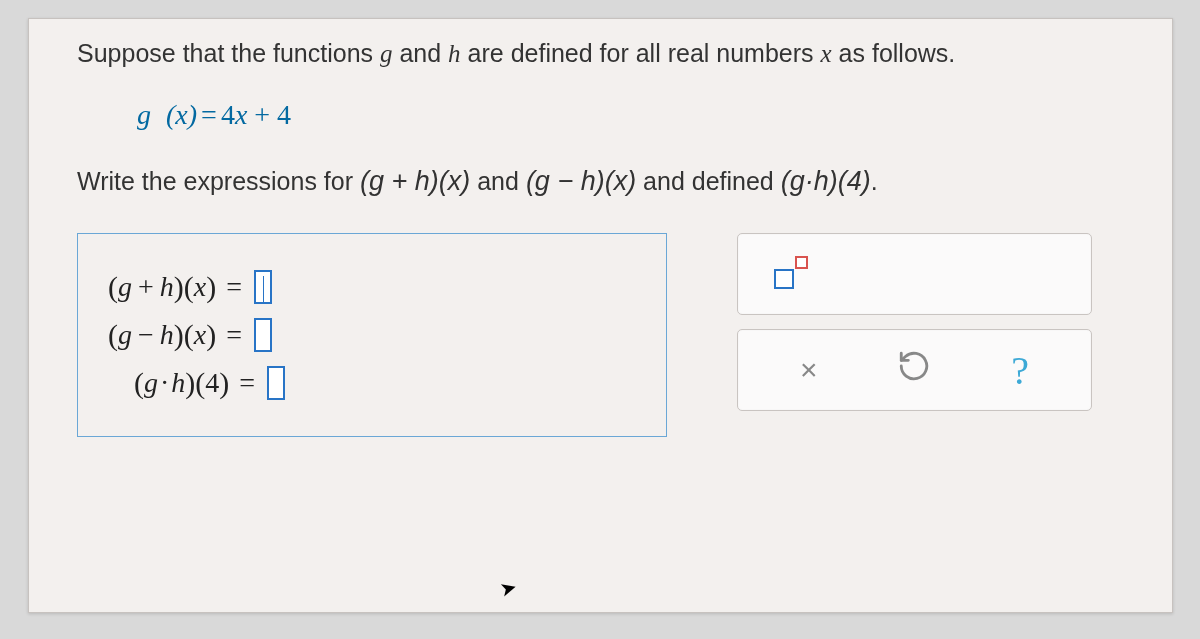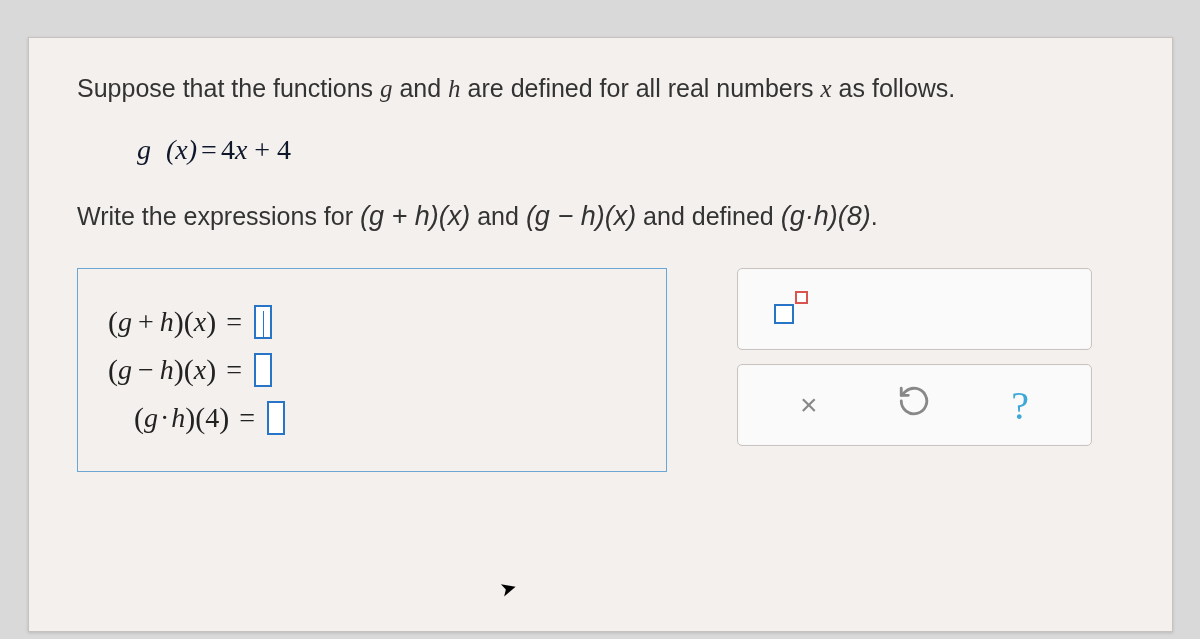--- a/index.html
+++ b/index.html
@@ -14,39 +14,38 @@
   }
   .sheet {
     position: absolute;
     top: 18px;
     left: 28px;
     width: 1145px;
     height: 595px;
     background: #f3f0ee;
     border: 1px solid #c7c2bf;
     box-shadow: 0 1px 3px rgba(0,0,0,0.15);
-    padding: 32px 48px;
+    padding: 16px 48px;
     color: #2a2a2a;
-    margin-top: 19px;
   }
   .intro {
     font-size: 25px;
     line-height: 1.5;
     color: #333;
     font-family: Verdana, Arial, sans-serif;
     margin-bottom: 18px;
   }
   .intro .mi { font-style: italic; font-family: Georgia, serif; }
   .defs {
     margin: 20px 0 24px 60px;
     font-size: 28px;
     font-style: italic;
     font-family: Georgia, serif;
     line-height: 1.55;
-    color: #0f172a;
+    color: #0369a1;
   }
   .defs .eq { font-style: normal; margin: 0 4px; }
   .prompt {
     font-size: 25px;
     line-height: 1.6;
     color: #333;
     font-family: Verdana, Arial, sans-serif;
     margin-bottom: 30px;
   }
   .prompt .mexpr {
@@ -177,21 +176,21 @@
     <span>Suppose that the functions </span><span class="mi">g</span><span> and </span><span class="mi">h</span><span> are defined for all real numbers </span><span class="mi">x</span><span> as follows.</span>
   </div>
 
   <div class="defs">
     <div>
       <span>g</span><span class="eq">&nbsp;</span>(<span>x</span>)<span class="eq">=</span><span style="font-style:normal;">4<span style="font-style:italic;">x</span> + 4</span>
     </div>
   </div>
 
   <div class="prompt">
-    <span>Write the expressions for </span><span class="mexpr">(g + h)(x)</span><span> and </span><span class="mexpr">(g − h)(x)</span><span> and defined </span><span class="mexpr">(g·h)(8)</span><span>.</span>
+    <span>Write the expressions for </span><span class="mexpr">(g + h)(x)</span><span> and </span><span class="mexpr">(g − h)(x)</span><span> and defined </span><span class="mexpr">(g·h)(4)</span><span>.</span>
   </div>
 
   <div class="answer-area">
 
     <div class="answers-box">
       <div class="ans-row">
         <span class="paren">(</span>
           <span>g</span>
           <span class="op">+</span>
           <span>h</span>

